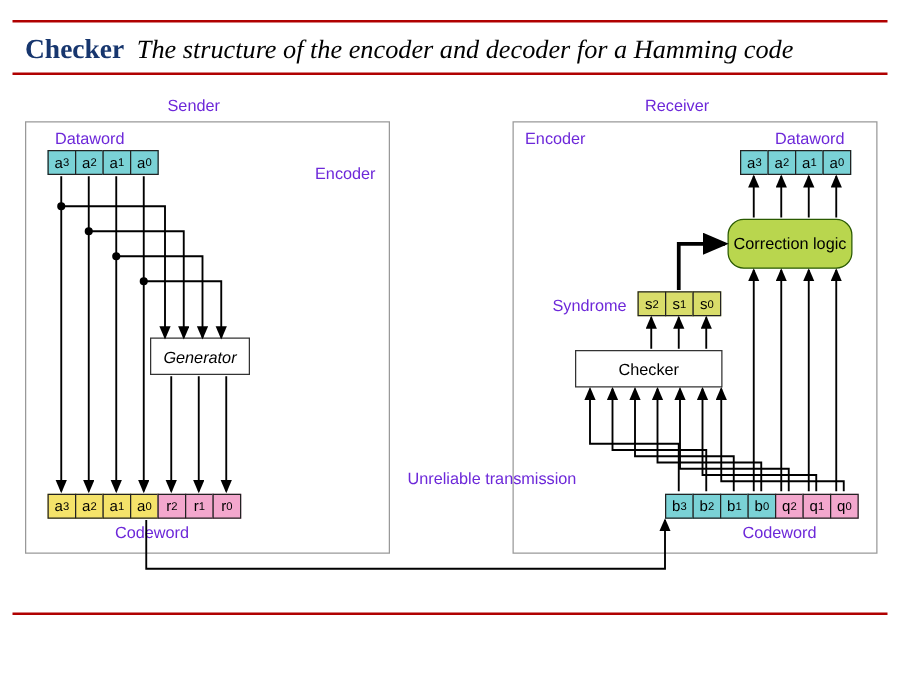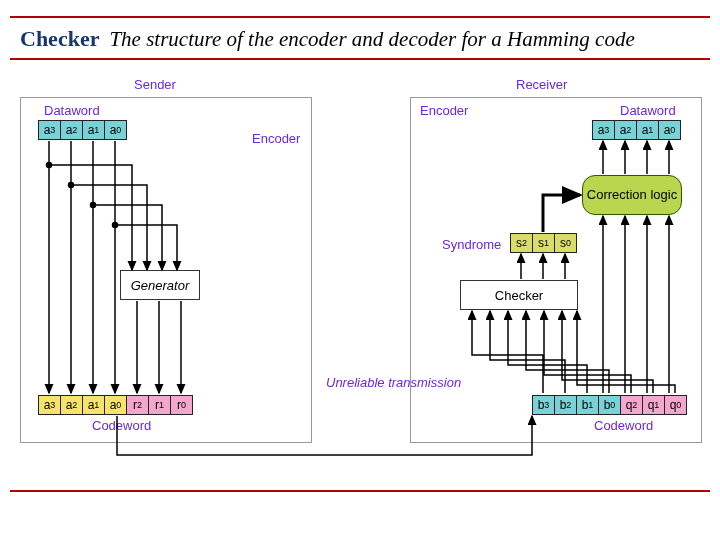--- a/index.html
+++ b/index.html
@@ -98,21 +98,21 @@
     <div class="cell c-blue2">b<span class="sub">3</span></div>
     <div class="cell c-blue2">b<span class="sub">2</span></div>
     <div class="cell c-blue2">b<span class="sub">1</span></div>
     <div class="cell c-blue2">b<span class="sub">0</span></div>
     <div class="cell c-pink2">q<span class="sub">2</span></div>
     <div class="cell c-pink2">q<span class="sub">1</span></div>
     <div class="cell c-pink2">q<span class="sub">0</span></div>
   </div>
   <div class="label" style="top:343px; left:582px;">Codeword</div>
 
-  <div class="label" style="top:300px; left:314px; text-align:center; width:80px; line-height:1.2;font-style:italic;">
+  <div class="label" style="top:300px; left:314px; text-align:center; width:80px; line-height:1.2;">
     <span>Unreliable transmission</span>
   </div>
 
   <svg class="wires" width="700" height="400">
     <defs>
       <marker id="ah" markerWidth="8" markerHeight="8" refX="6" refY="3" orient="auto">
         <path d="M0,0 L7,3 L0,6 Z" fill="#000"></path>
       </marker>
     </defs>
 

